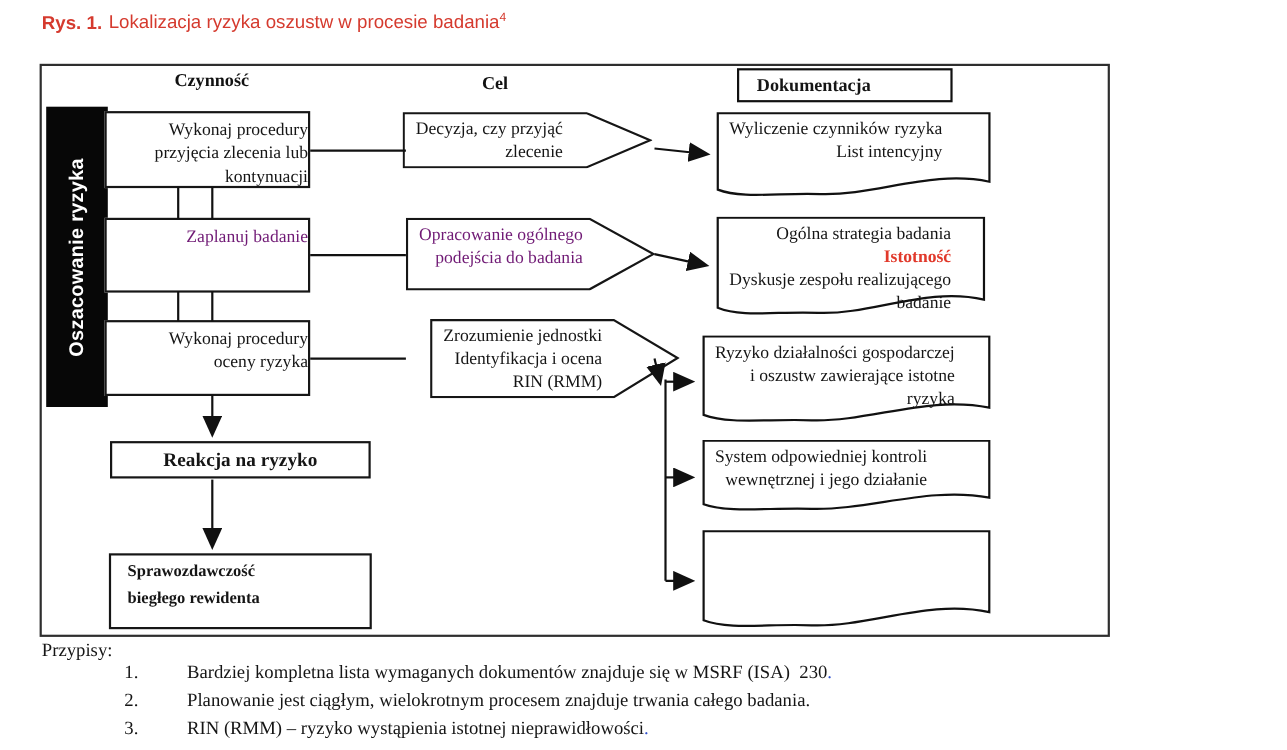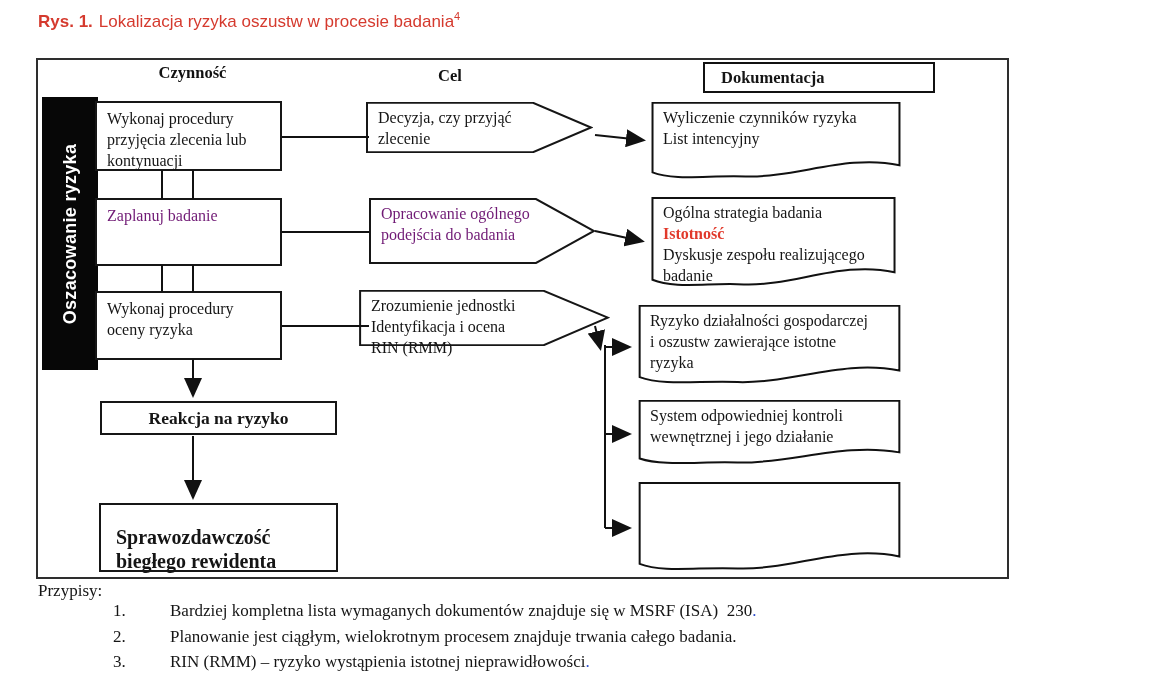--- a/index.html
+++ b/index.html
@@ -13,64 +13,64 @@
   #fig-title .lbl{font-weight:bold;margin-right:6px;}
   #fig-title sup{font-size:11px;}
 
   
   #frame{left:36px;top:58px;width:969px;height:517px;border:2px solid #2e2e2e;background:transparent;}
 
   
   .col-header{font-weight:bold;font-size:16.5px;color:#111;}
   #hdr-act{left:110px;top:63px;width:165px;text-align:center;}
   #hdr-cel{left:405px;top:66px;width:90px;text-align:center;}
-  #hdr-dok{left:670px;top:62px;width:232px;height:31px;border:2px solid #111;background:#fff;
-           font-weight:bold;font-size:16.5px;padding:4px 10px 0 16px;box-sizing:border-box;margin-left:33px;}
+  #hdr-dok{left:670px;top:62px;width:196px;height:31px;border:2px solid #111;background:#fff;
+           font-weight:bold;font-size:16.5px;padding:4px 10px 0 16px;box-sizing:border-box;}
 
   
   #sidebar{left:42px;top:97px;width:56px;height:273px;background:#070707;}
   #sidebar .rot{position:absolute;left:50%;top:50%;transform:translate(-50%,-50%) rotate(-90deg);
                 white-space:nowrap;color:#fff;font-family:"Liberation Sans","DejaVu Sans",sans-serif;
                 font-weight:bold;font-size:18px;letter-spacing:.3px;}
 
   
   .box{background:#fff;border:2px solid #161616;box-sizing:border-box;}
-  .txt{font-size:16px;line-height:21px;white-space:nowrap;}
+  .txt{font-size:16px;line-height:21px;white-space:nowrap;text-align:right;}
   .pad{padding:5px 0 0 10px;}
   .red{color:#701a75;}
   .rbold{color:#e1392b;font-weight:bold;}
 
   
   #act1{left:95px;top:101px;width:187px;height:70px;}
   #act2{left:95px;top:198px;width:187px;height:68px;}
   #act3{left:95px;top:291px;width:187px;height:69px;}
 
   
   .pent{background:transparent;}
   .pent svg{position:absolute;left:0;top:0;width:100%;height:100%;}
   .pent .inner{position:absolute;left:12px;top:5px;}
   #goal1{left:366px;top:102px;width:227px;height:51px;}
   #goal2{left:369px;top:198px;width:227px;height:66px;}
-  #goal3{left:359px;top:290px;width:227px;height:56px;padding-left:24px;}
+  #goal3{left:391px;top:290px;width:227px;height:72px;}
 
   
   .doc{background:transparent;}
   .doc svg{position:absolute;left:0;top:0;width:100%;height:100%;}
   .doc .inner{position:absolute;left:13px;top:5px;}
   #doc1{left:650px;top:102px;width:252px;height:80px;}
   #doc2{left:650px;top:197px;width:247px;height:93px;}
   #doc3{left:637px;top:305px;width:265px;height:82px;}
   #doc4{left:637px;top:400px;width:265px;height:68px;}
   #doc5{left:637px;top:482px;width:265px;height:92px;}
 
   
   #flow1{left:100px;top:401px;width:237px;height:34px;border-width:2.5px;
          font-weight:bold;font-size:17.5px;text-align:center;line-height:30px;}
   #flow2{left:99px;top:503px;width:239px;height:69px;border-width:2.5px;
-         font-weight:bold;font-size:20px;line-height:24px;padding:20px 0 0 15px;}
+         font-weight:bold;font-size:15px;line-height:24px;padding:3px 0 0 15px;}
 
   
   #wires{left:0;top:0;width:1170px;height:682px;pointer-events:none;}
 
   
   .fn{font-size:17px;color:#151515;}
   #fn-head{left:38px;top:581px;}
   .fn-row{display:flex;}
   .fn-num{width:37px;flex:0 0 37px;}
   .fn-text{white-space:pre-wrap;margin-left:20px;}

